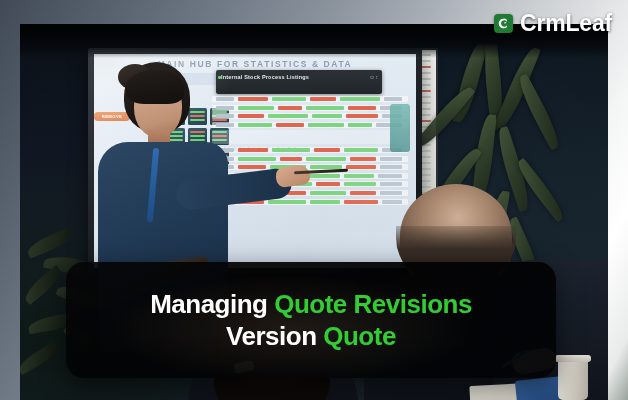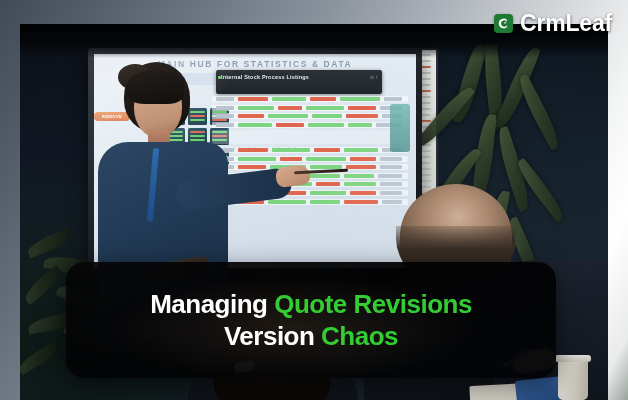--- a/index.html
+++ b/index.html
@@ -696,17 +696,17 @@
       </svg>
     </div>
     <div class="brand-name">CrmLeaf</div>
   </div>
 
   <div class="title-card">
     <div class="t-line2">
       <span>Managing </span><span class="accent">Quote Revisions</span>
     </div>
     <div class="t-line3">
-      <span>Version </span><span class="accent">Chaos</span>
+      <span>Version </span><span class="accent">Quote</span>
     </div>
   </div>
 
 </div>
 
 </body></html>

